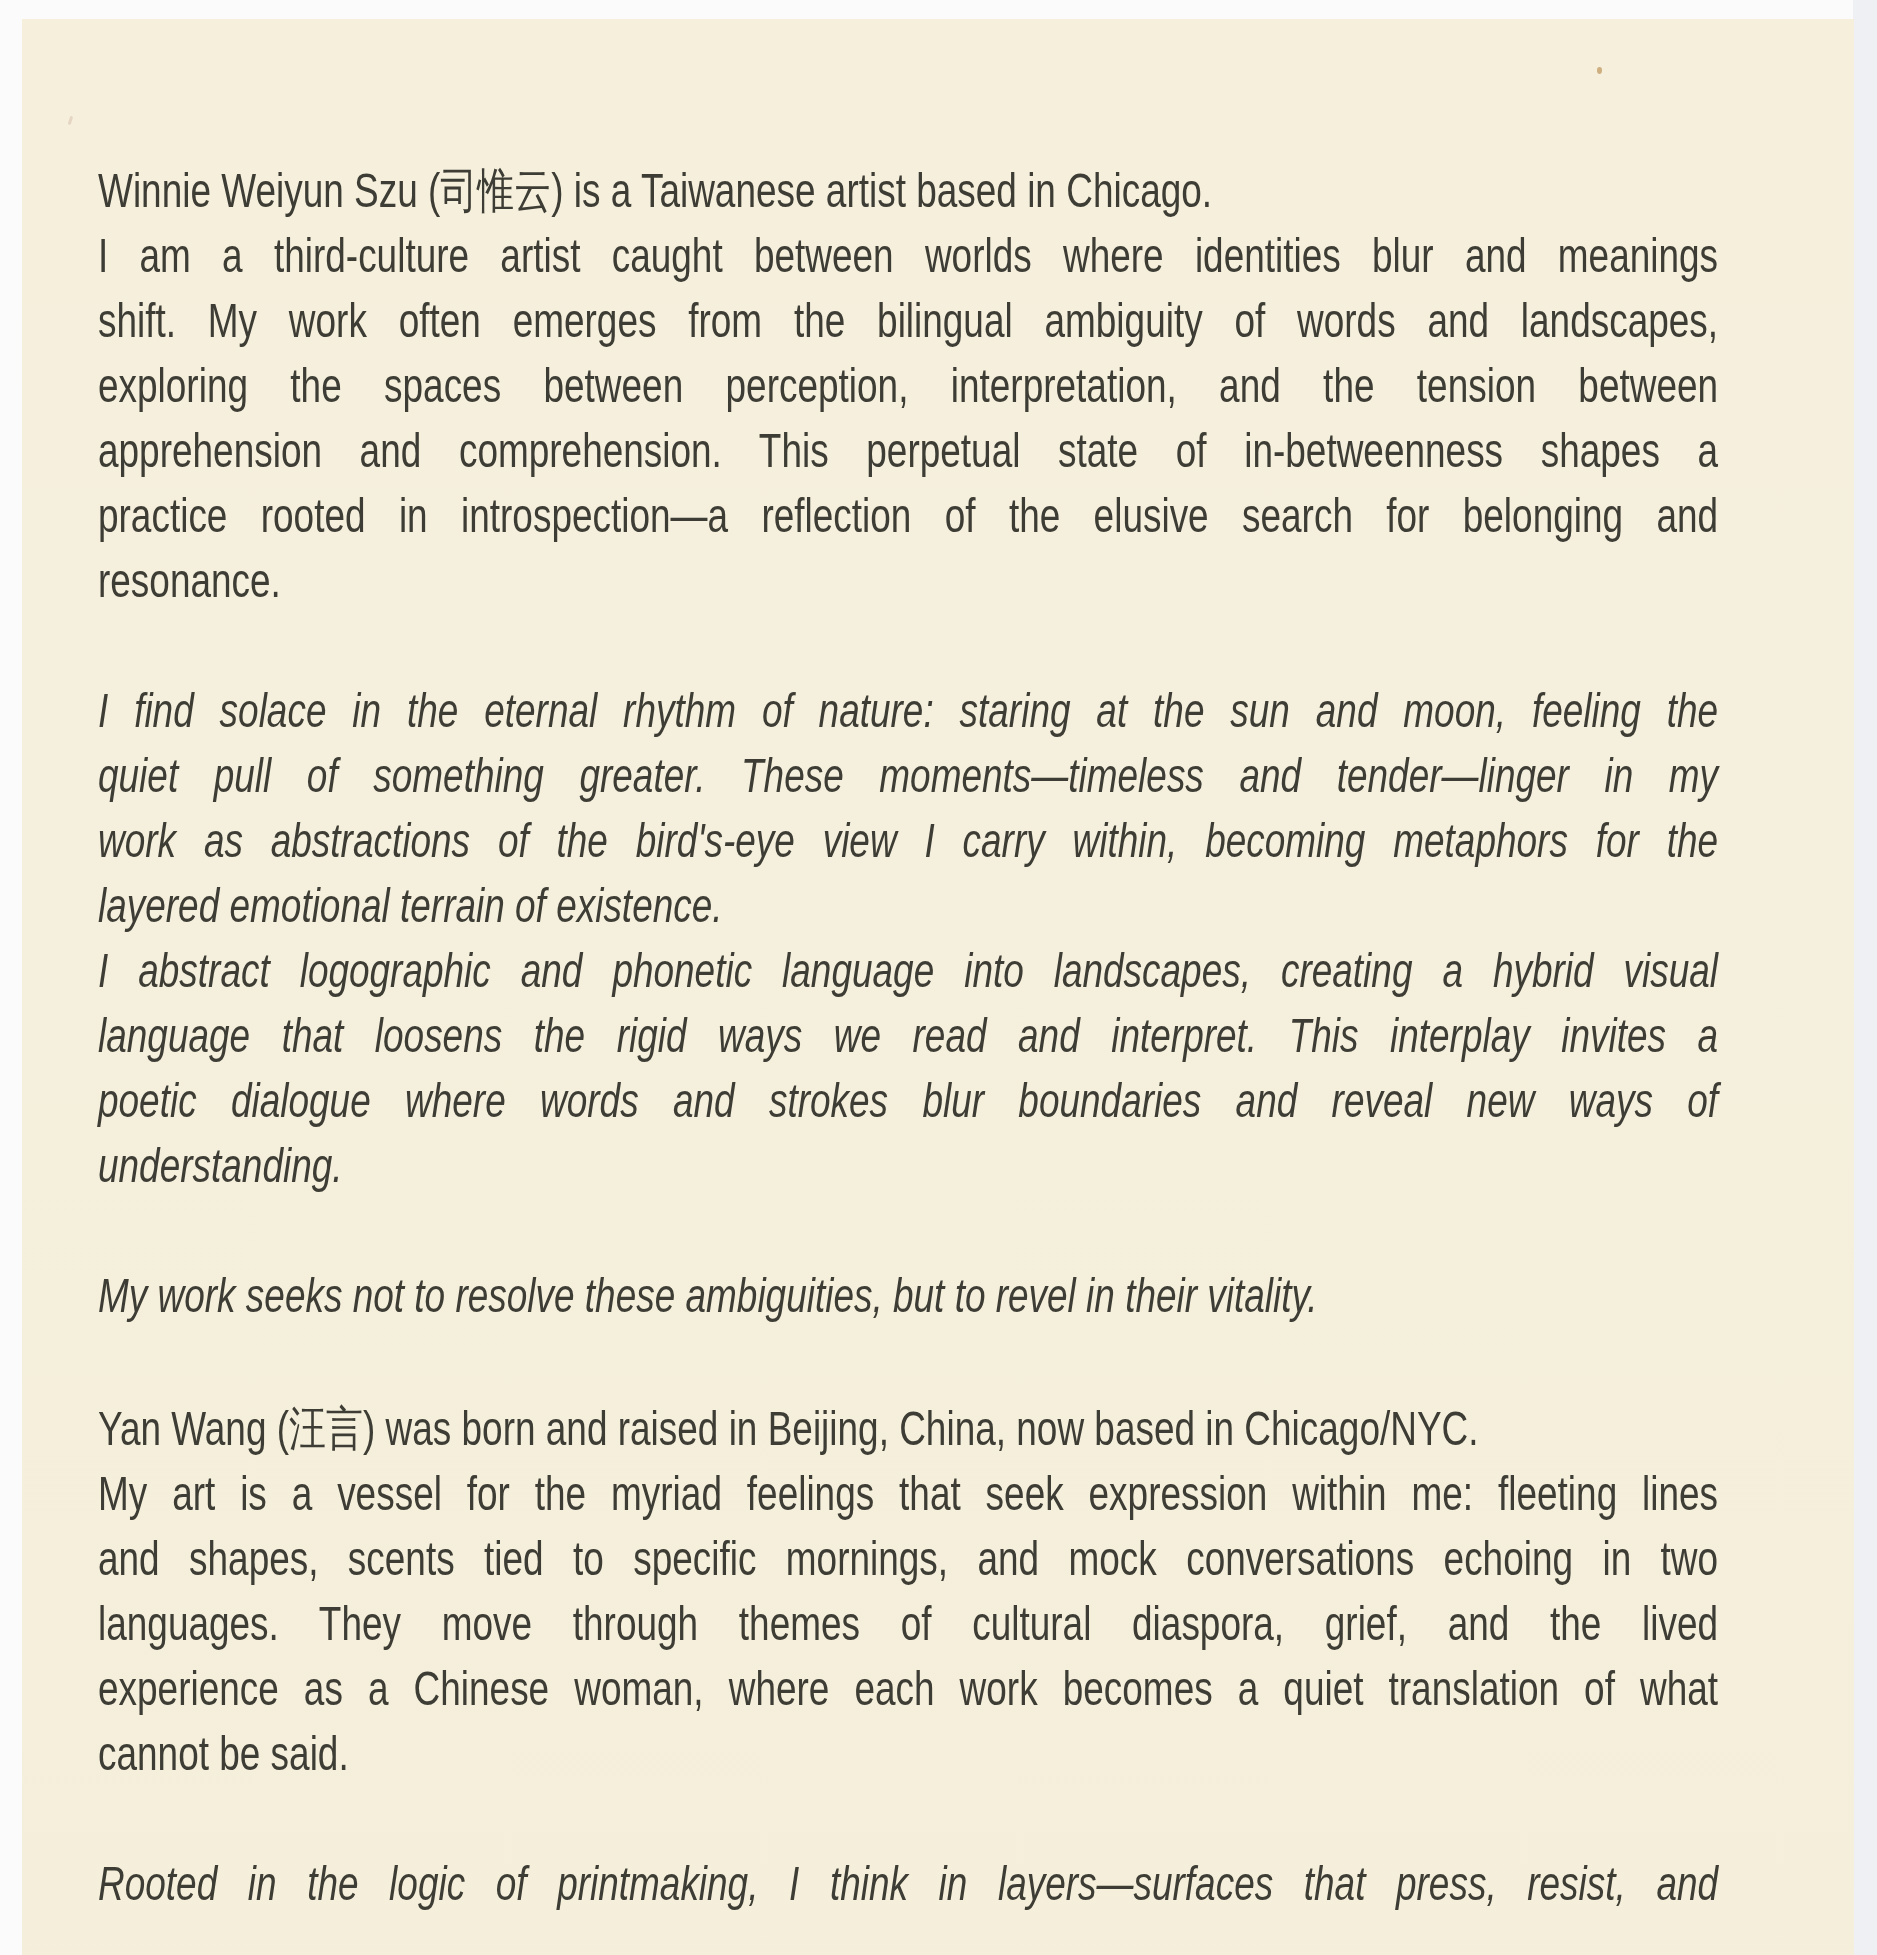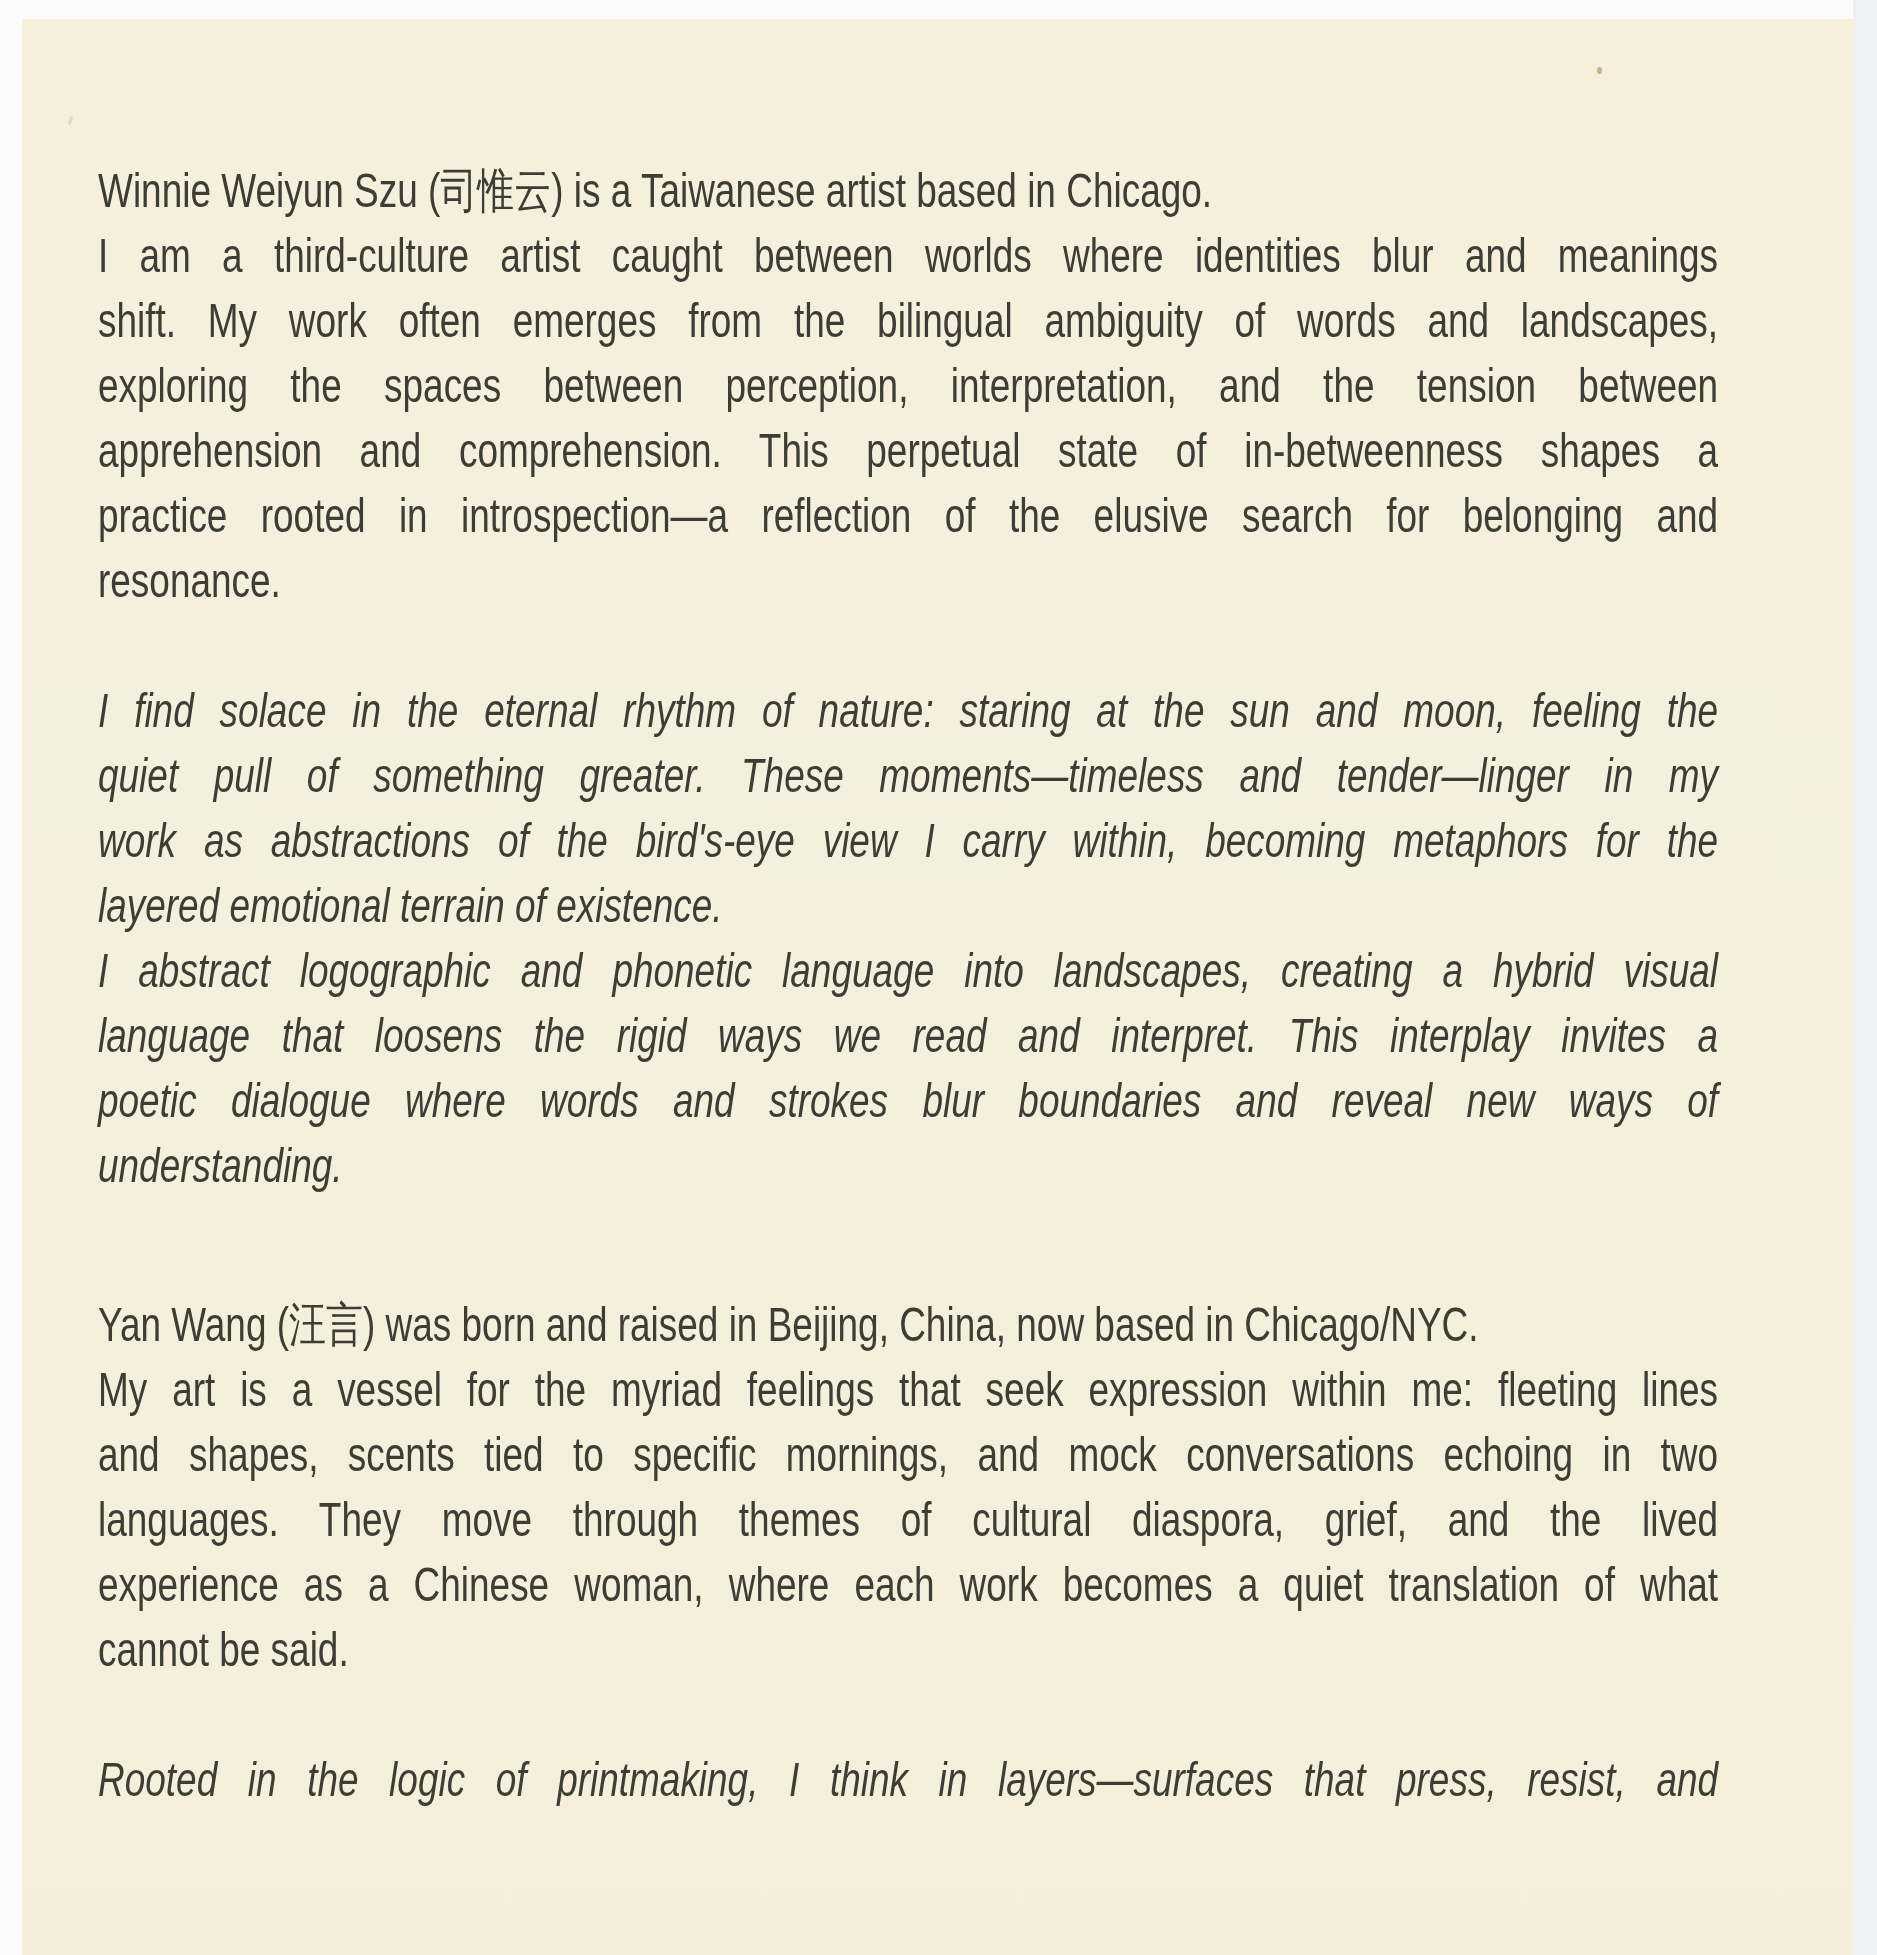--- a/index.html
+++ b/index.html
@@ -63,21 +63,21 @@
     font-size: 48px;
     line-height: 65px;
     letter-spacing: 0px;
   }
   .para {
     margin: 0;
     padding: 0;
   }
   .gap-0 { margin-top: 16px; }
   .gap-1 { margin-top: 65px; font-style: italic; }
-  .gap-2 { margin-top: 94px; }
+  .gap-2 { margin-top: 68px; }
   .line {
     width: 2104px;
     height: 65px;
     transform: scaleX(0.77);
     transform-origin: 0 0;
     text-align: justify;
     text-align-last: justify;
     white-space: nowrap;
     overflow: visible;
   }
@@ -109,20 +109,23 @@
     <div class="para gap-1">
       <div class="line">I find solace in the eternal rhythm of nature: staring at the sun and moon, feeling the</div>
       <div class="line">quiet pull of something greater. These moments—timeless and tender—linger in my</div>
       <div class="line">work as abstractions of the bird's-eye view I carry within, becoming metaphors for the</div>
       <div class="line nj">layered emotional terrain of existence.</div>
       <div class="line">I abstract logographic and phonetic language into landscapes, creating a hybrid visual</div>
       <div class="line">language that loosens the rigid ways we read and interpret. This interplay invites a</div>
       <div class="line">poetic dialogue where words and strokes blur boundaries and reveal new ways of</div>
       <div class="line nj">understanding.</div>
     </div>
+    <div class="para gap-1">
+      <div class="line nj">My work seeks not to resolve these ambiguities, but to revel in their vitality.</div>
+    </div>
     <div class="para gap-2">
       <div class="line nj">Yan Wang (汪言) was born and raised in Beijing, China, now based in Chicago/NYC.</div>
       <div class="line">My art is a vessel for the myriad feelings that seek expression within me: fleeting lines</div>
       <div class="line">and shapes, scents tied to specific mornings, and mock conversations echoing in two</div>
       <div class="line">languages. They move through themes of cultural diaspora, grief, and the lived</div>
       <div class="line">experience as a Chinese woman, where each work becomes a quiet translation of what</div>
       <div class="line nj">cannot be said.</div>
     </div>
     <div class="para gap-1">
       <div class="line">Rooted in the logic of printmaking, I think in layers—surfaces that press, resist, and</div>

